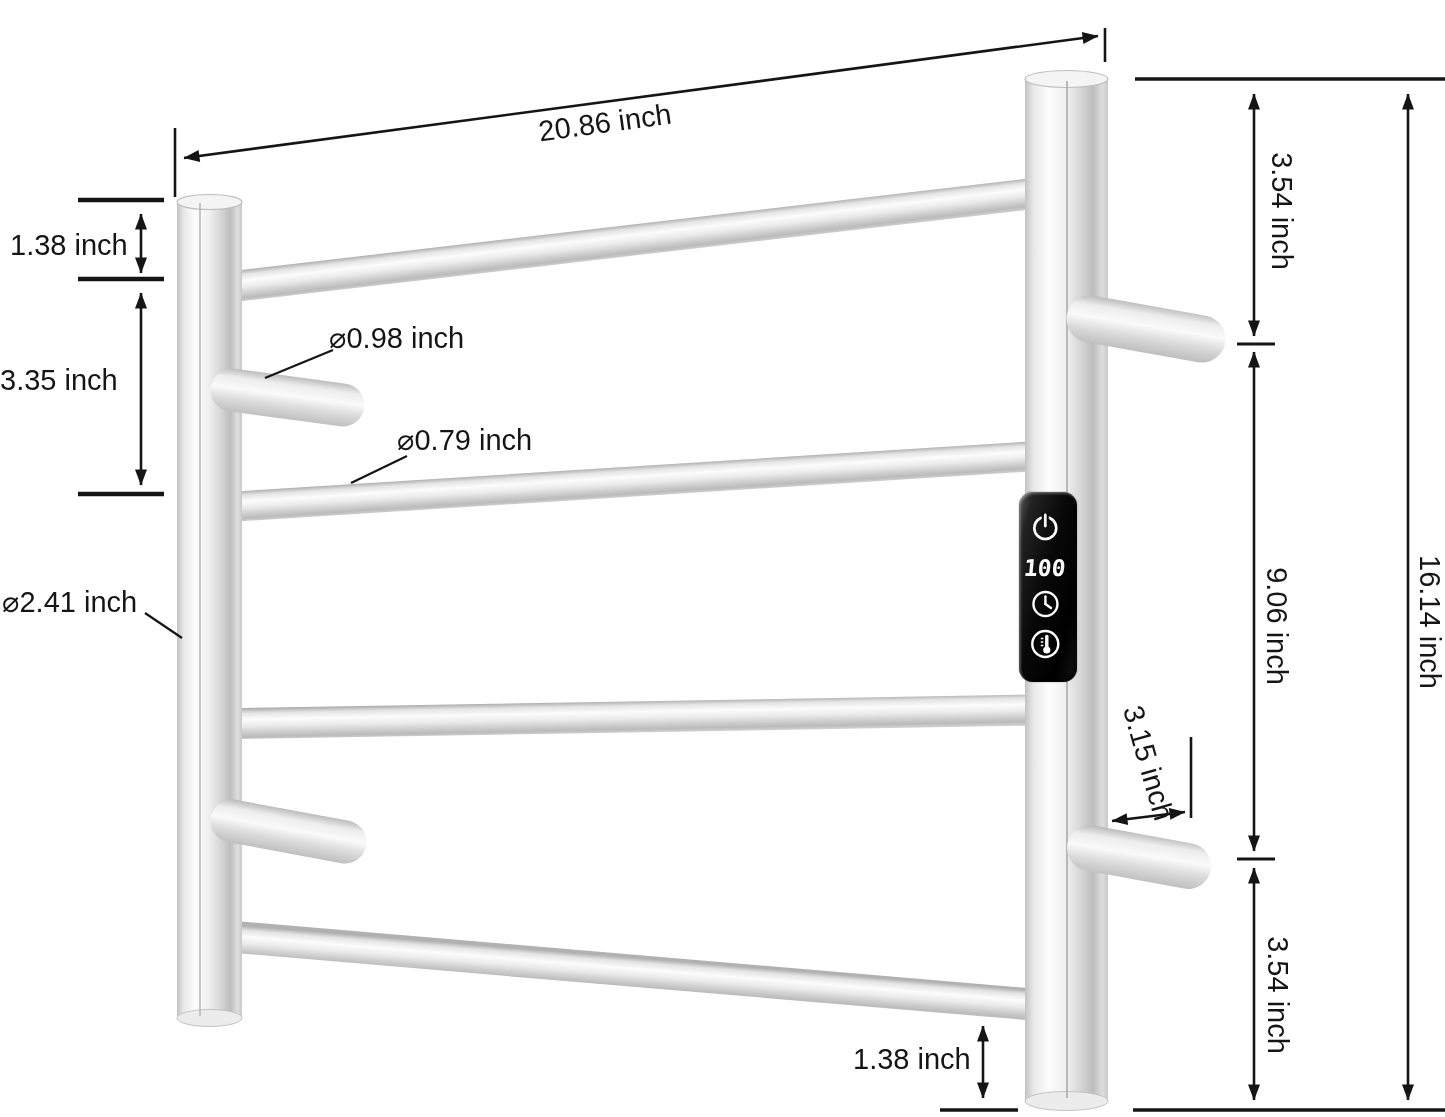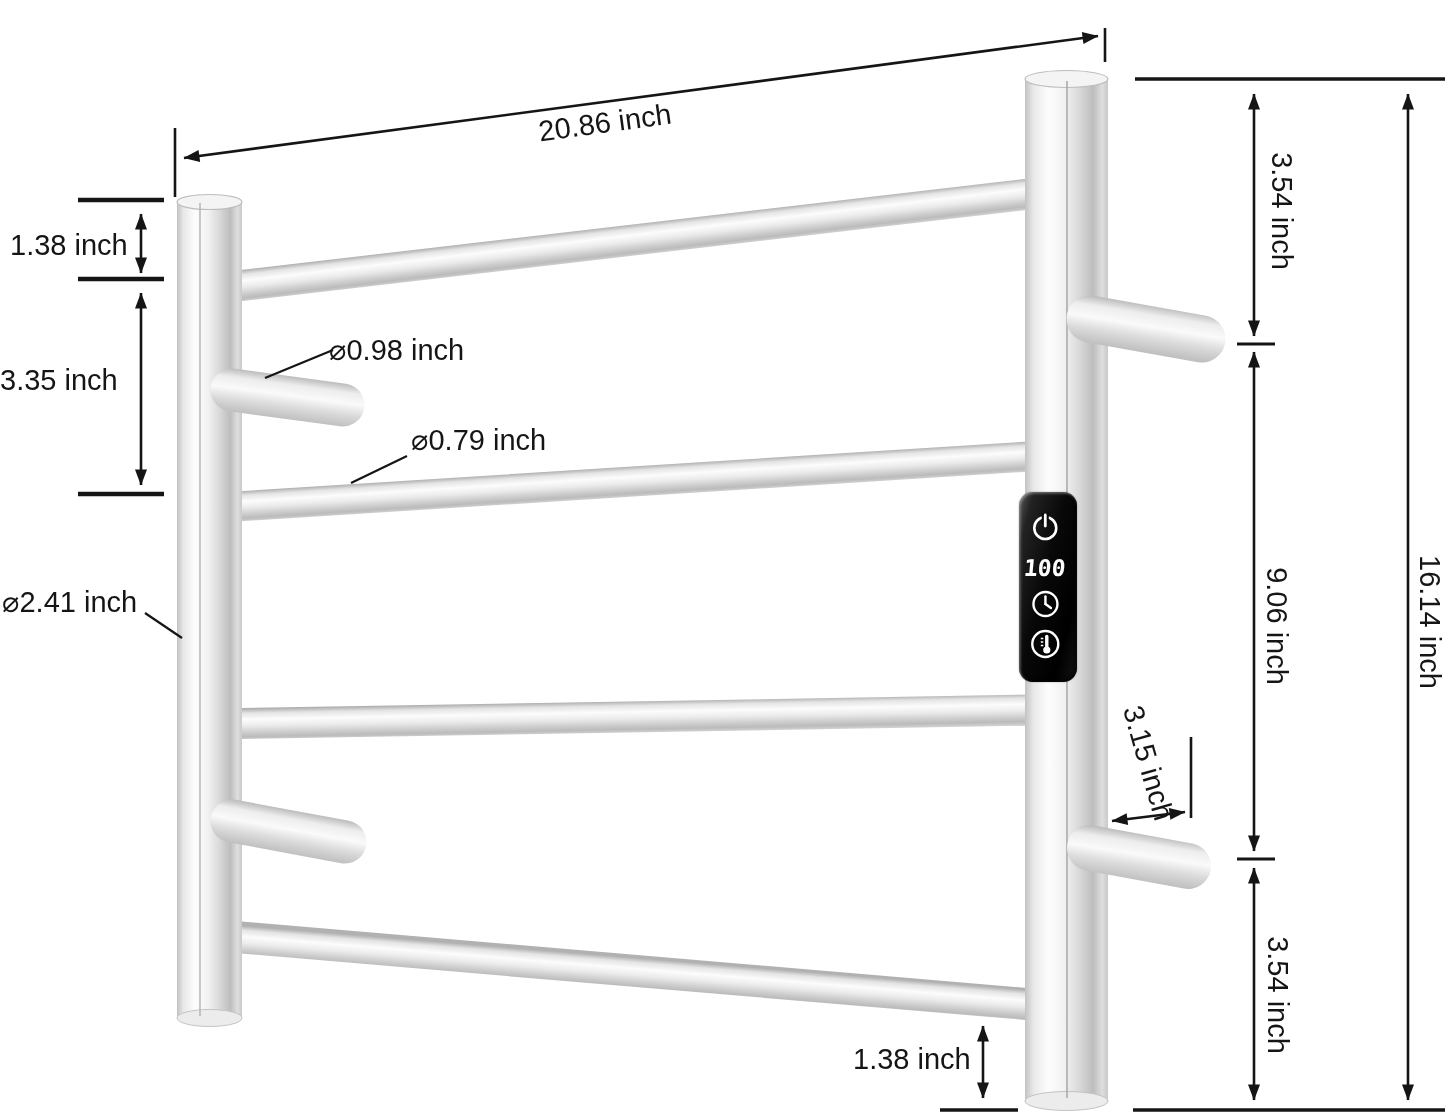--- a/index.html
+++ b/index.html
@@ -200,22 +200,22 @@
 
       <line x1="983" y1="1026" x2="983" y2="1098" stroke-width="2.6" marker-start="url(#ah)" marker-end="url(#ah)"></line>
       <line x1="940" y1="1110" x2="1018" y2="1110" stroke-width="3.4"></line>
     </g>
   </svg>
 
   <div class="dim-label diag" style="left:605px;top:123px;">20.86 inch</div>
   <div class="dim-label" style="left:10px;top:231px;">1.38 inch</div>
   <div class="dim-label" style="left:0px;top:366px;text-align:right;">3.35 inch</div>
   <div class="dim-label" style="left:2px;top:588px;">⌀2.41 inch</div>
-  <div class="dim-label" style="left:329px;top:336px;text-align:center;">⌀0.98 inch</div>
-  <div class="dim-label" style="left:411px;top:426px;">⌀0.79 inch</div>
+  <div class="dim-label" style="left:329px;top:324px;text-align:center;">⌀0.98 inch</div>
+  <div class="dim-label" style="left:397px;top:426px;">⌀0.79 inch</div>
   <div class="dim-label center-rot" style="left:1281px;top:211px;">3.54 inch</div>
   <div class="dim-label center-rot" style="left:1276px;top:626px;">9.06 inch</div>
   <div class="dim-label center-rot" style="left:1277px;top:995px;">3.54 inch</div>
   <div class="dim-label center-rot" style="left:1429px;top:622px;">16.14 inch</div>
   <div class="dim-label tilt75" style="left:1148px;top:763px;">3.15 inch</div>
   <div class="dim-label" style="left:853px;top:1045px;">1.38 inch</div>
 
   <div class="control-panel">
     <span class="panel-item pi-power">
       <svg class="panel-icon" width="34" height="34" viewBox="0 0 34 34">

